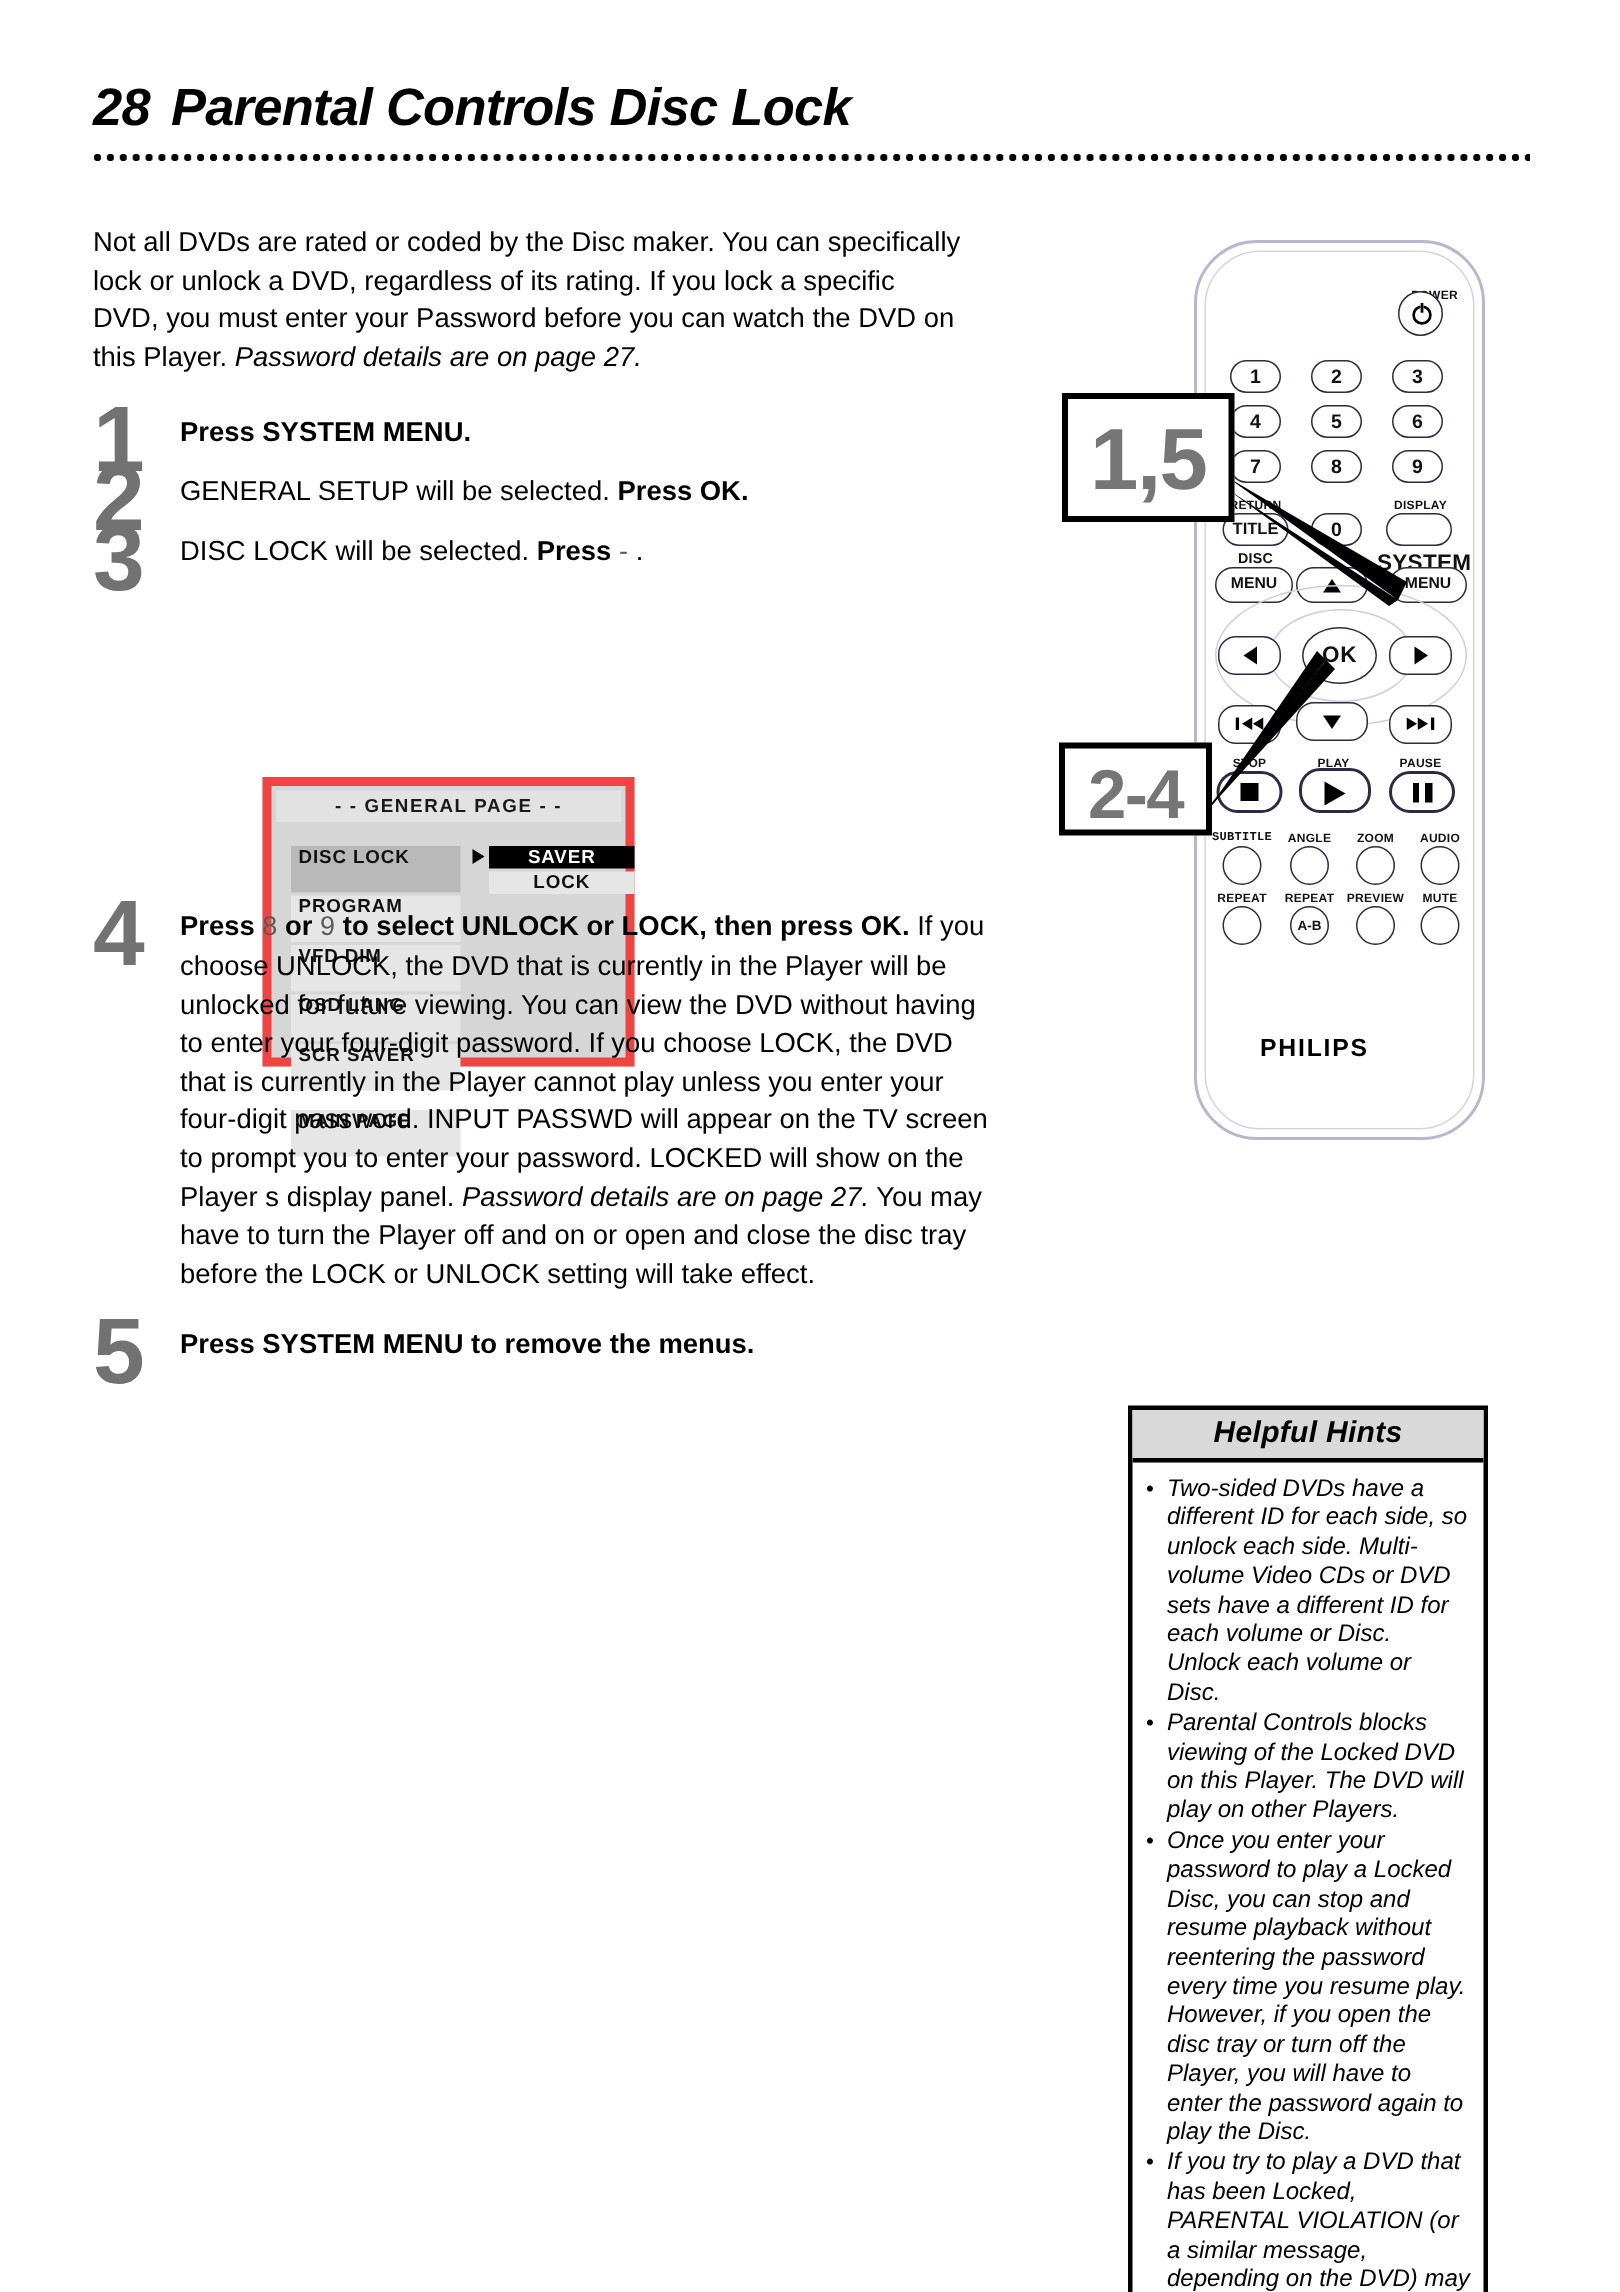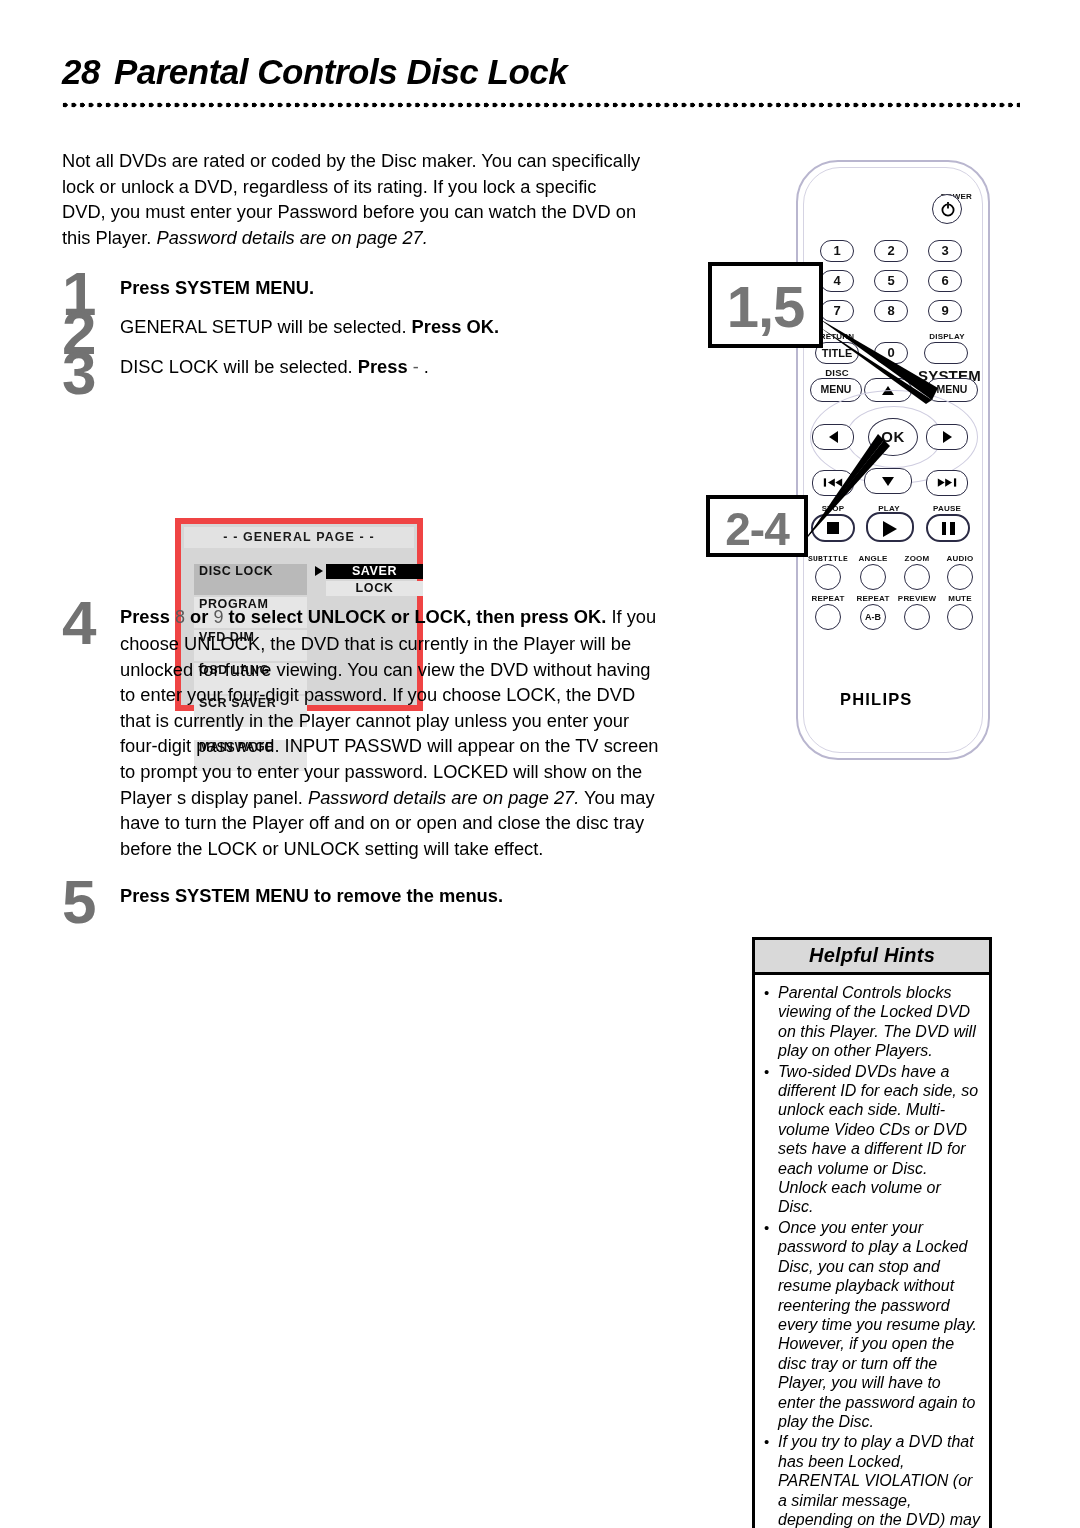--- a/index.html
+++ b/index.html
@@ -537,18 +537,18 @@
   </svg>
 
   <div class="callout" id="callout-15">1,5</div>
   <div class="callout" id="callout-24">2-4</div>
 
 </div>
 
 <div id="hints">
   <div id="hints-header">Helpful Hints</div>
   <ul id="hints-list">
+    <li>Two-sided DVDs have a different ID for each side, so unlock each side. Multi-volume Video CDs or DVD sets have a different ID for each volume or Disc. Unlock each volume or Disc.</li>
     <li>Parental Controls blocks viewing of the Locked DVD on this Player. The DVD will play on other Players.</li>
-    <li>Two-sided DVDs have a different ID for each side, so unlock each side. Multi-volume Video CDs or DVD sets have a different ID for each volume or Disc. Unlock each volume or Disc.</li>
     <li>Once you enter your password to play a Locked Disc, you can stop and resume playback without reentering the password every time you resume play. However, if you open the disc tray or turn off the Player, you will have to enter the password again to play the Disc.</li>
     <li>If you try to play a DVD that has been Locked, PARENTAL VIOLATION (or a similar message, depending on the DVD) may appear on the screen.</li>
   </ul>
 </div>
 
 </body></html>

